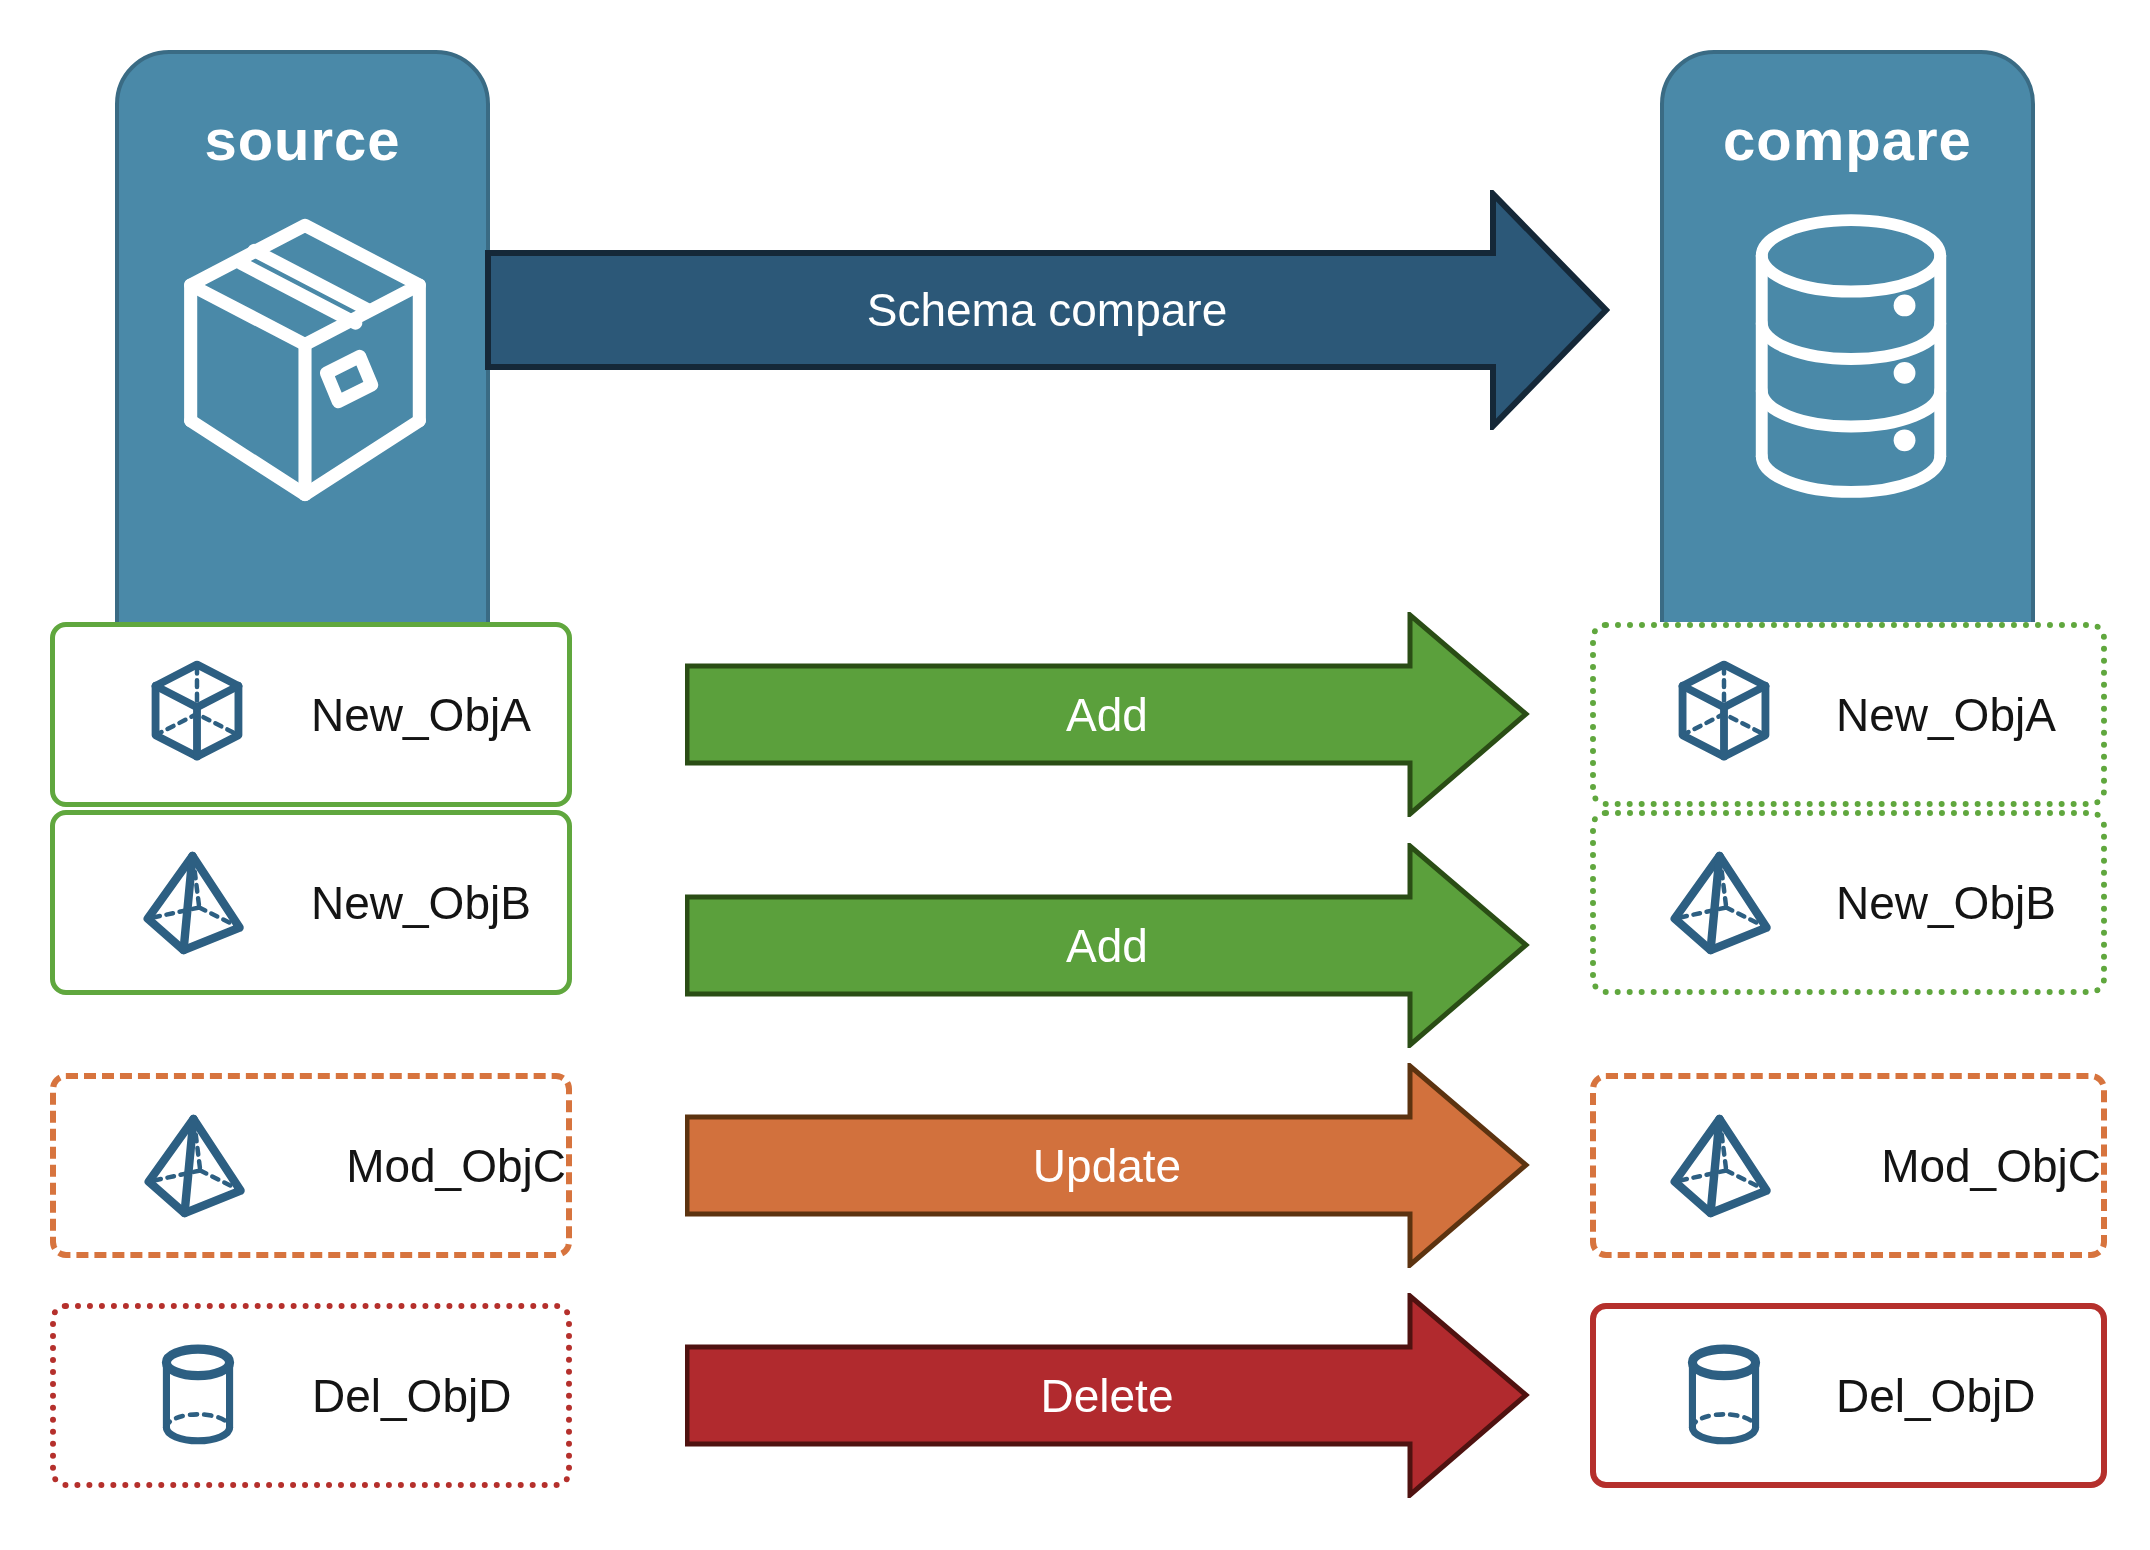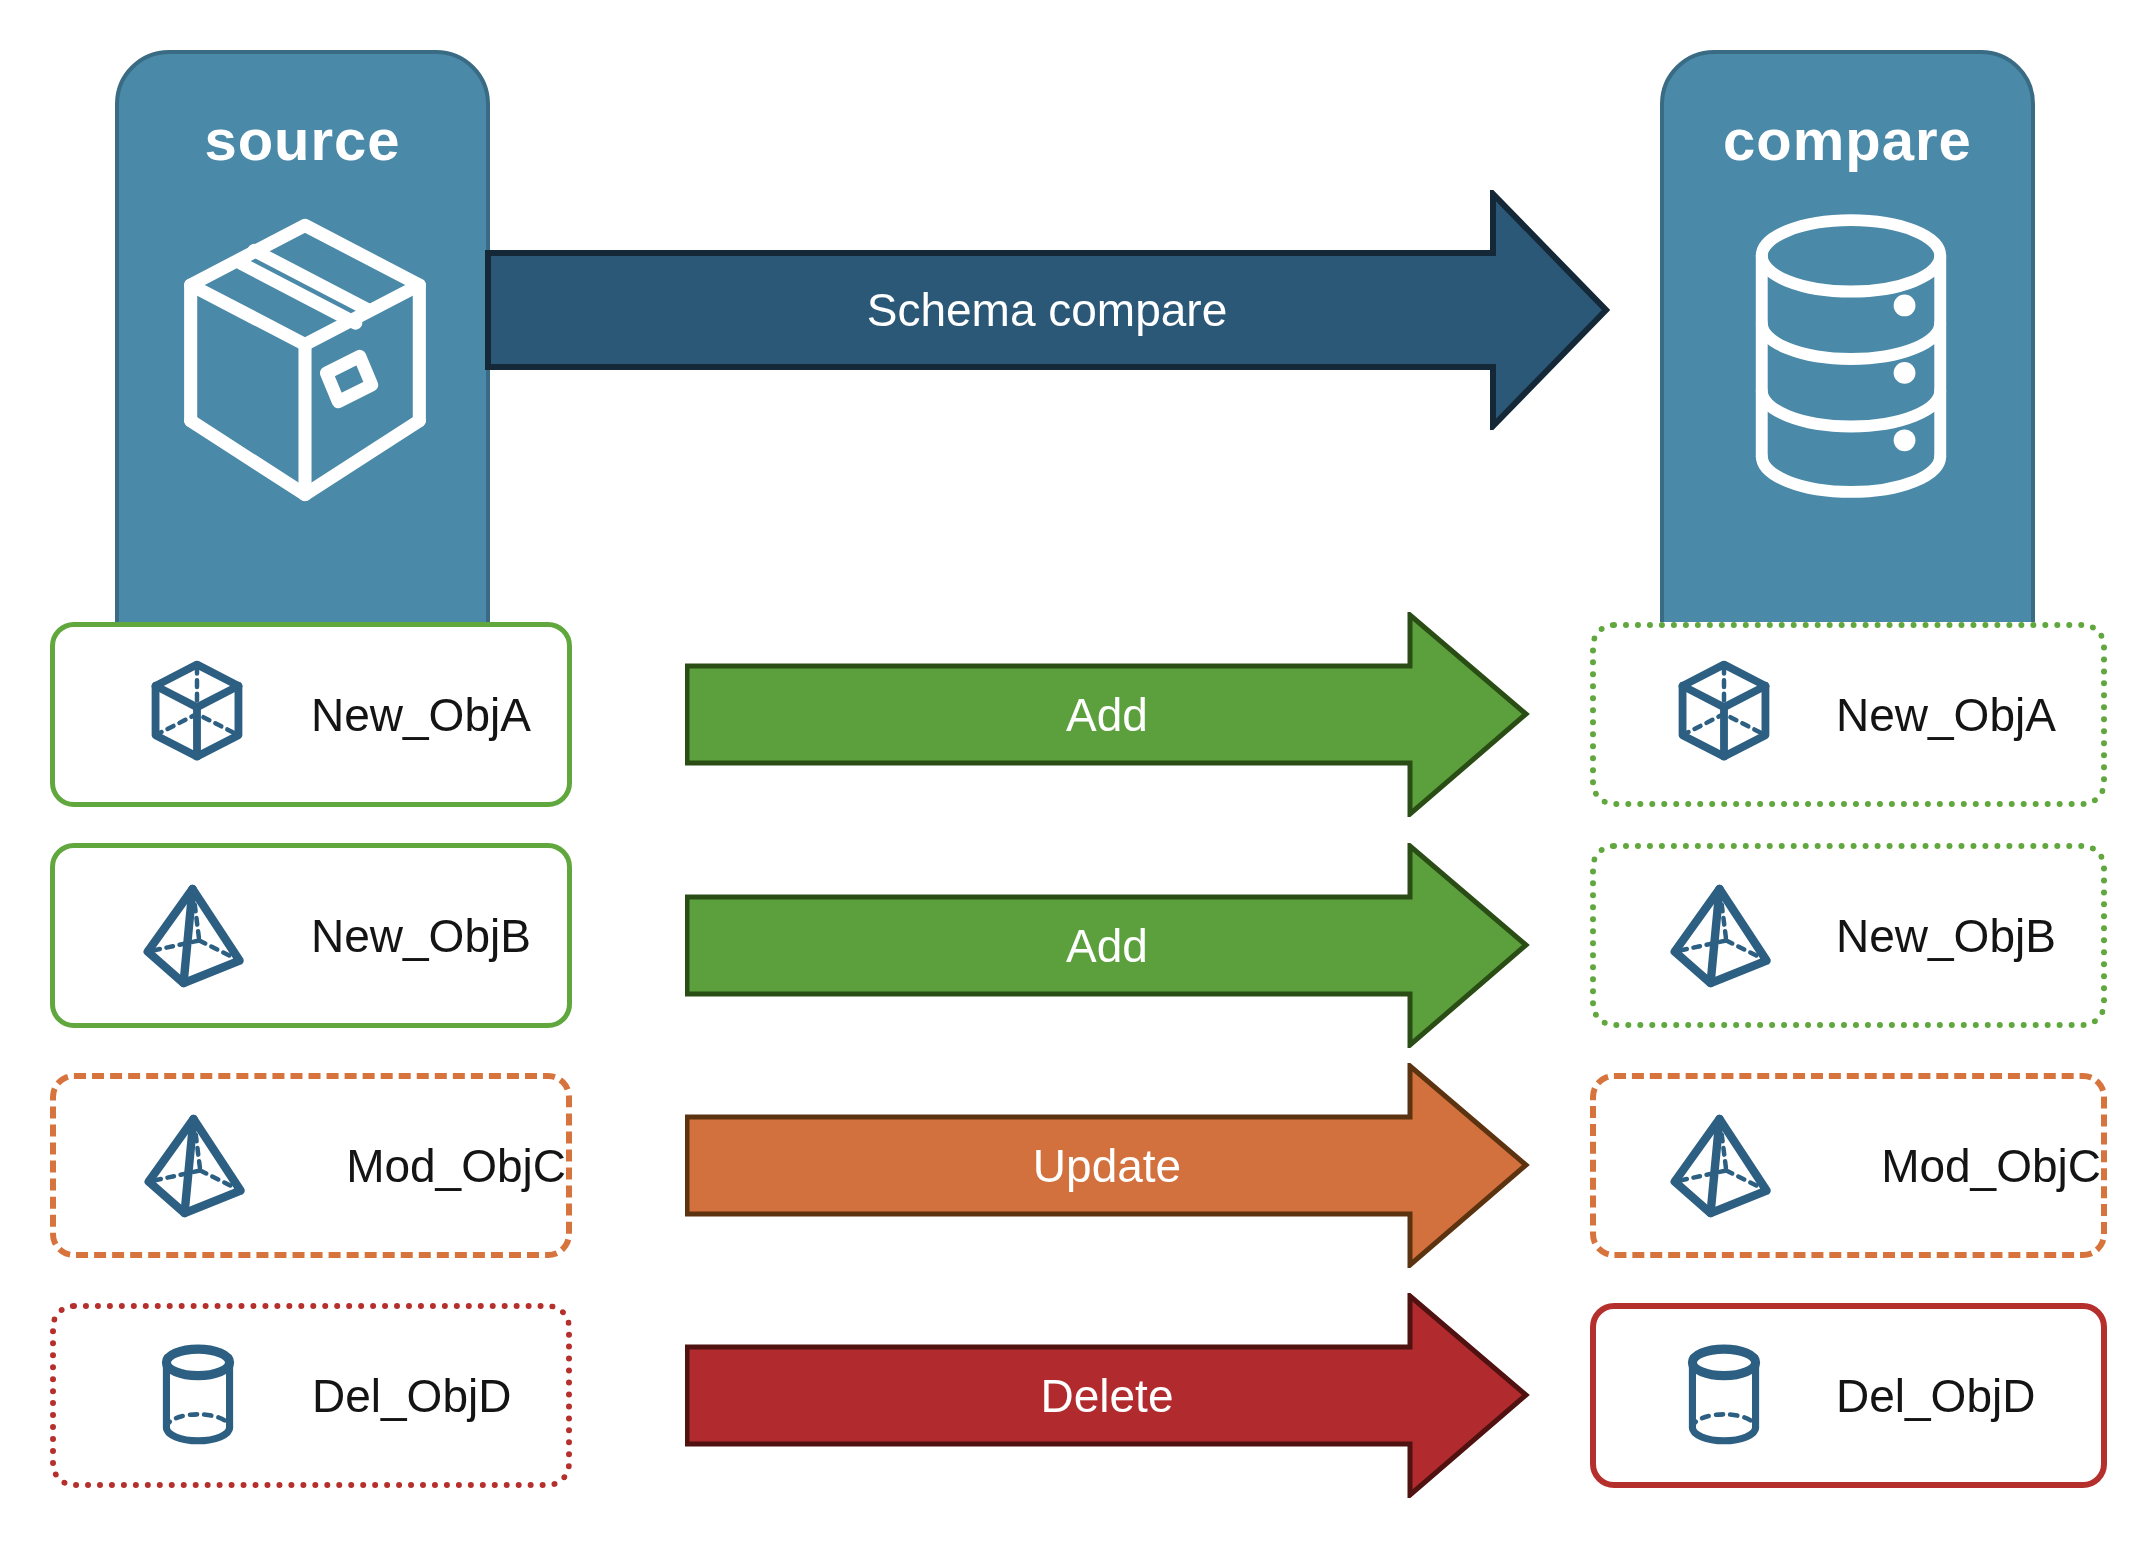--- a/index.html
+++ b/index.html
@@ -19,26 +19,26 @@
     margin-top:52px;font-size:58px;font-weight:bold;color:#ffffff;letter-spacing:1px;
   }
   .node__icon{position:absolute;}
   .node--source .node__icon{left:55px;top:150px;width:262px;height:312px;}
   .node--target .node__icon{left:68px;top:146px;width:238px;height:318px;}
   
   .schema-arrow{position:absolute;left:485px;top:190px;width:1125px;height:240px;}
   .arrow-label{fill:#ffffff;font-size:46px;font-family:"Liberation Sans",sans-serif;}
   
   .obj-box{
-    position:absolute;height:185px;box-sizing:border-box;border-radius:24px;
+    position:absolute;height:185px;box-sizing:border-box;border-radius:16px;
     display:flex;align-items:center;background:#ffffff;
   }
   .obj-box--left{left:50px;width:522px;padding-left:86px;gap:58px;}
   .obj-box--right{left:1590px;width:517px;padding-left:72px;gap:56px;}
-  .row1{top:622px;} .row2{top:843px;} .row3{top:1073px;} .row4{top:1303px;}
+  .row1{top:622px;} .row2{top:810px;} .row3{top:1073px;} .row4{top:1303px;}
   .arrow-svg{position:absolute;left:685px;width:845px;height:205px;}
   .arrow-svg.row1{top:612px;} .arrow-svg.row2{top:843px;}
   .arrow-svg.row3{top:1063px;} .arrow-svg.row4{top:1293px;}
   .b-solid-green {border:5px solid #60A73E;}
   .b-dotted-green{border:6px dotted #60A73E;}
   .b-dashed-orange{border:6px dashed #D7743E;justify-content:space-between;}
   .b-dotted-red{border:6px dotted #B5302C;}
   .b-solid-red{border:6px solid #B5302C;}
   .obj-box__icon{width:112px;height:112px;flex:0 0 auto;}
   .obj-box__label{font-size:46px;color:#141414;white-space:nowrap;}

